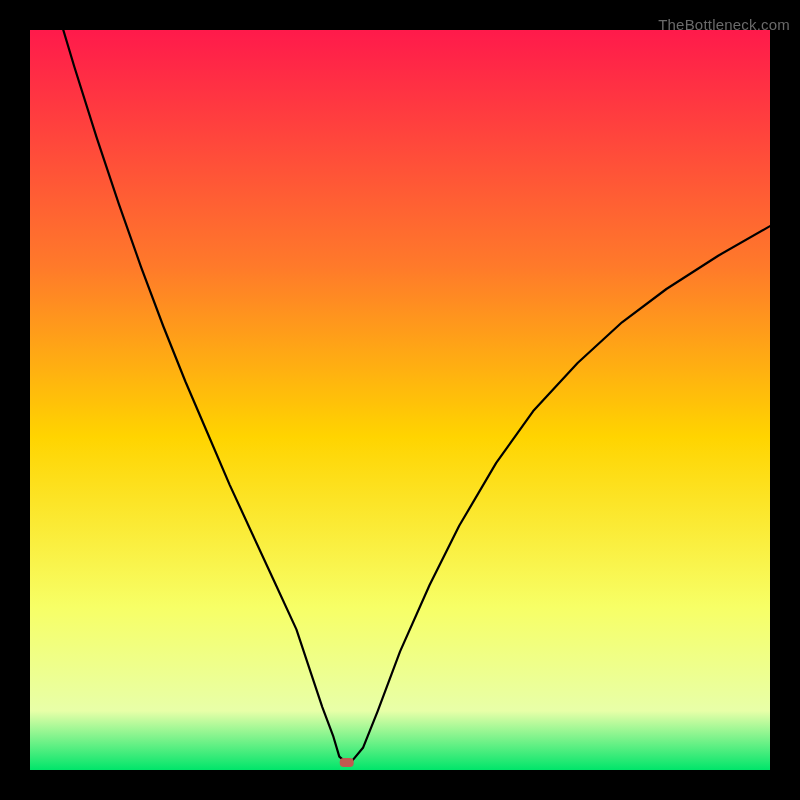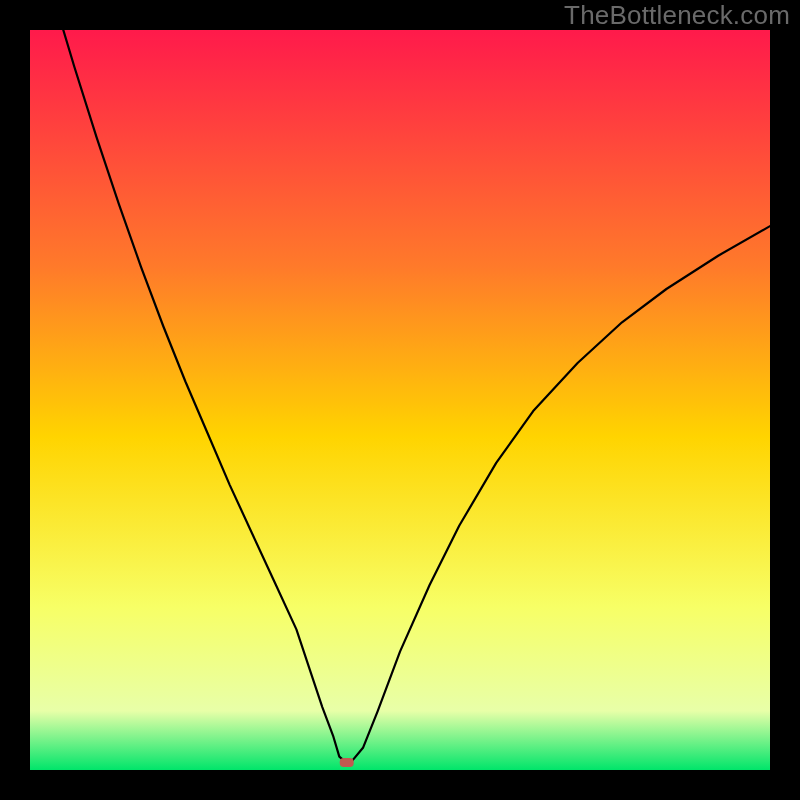--- a/index.html
+++ b/index.html
@@ -14,24 +14,24 @@
   .frame {
     position: absolute;
     left: 0;
     top: 0;
     width: 800px;
     height: 800px;
     background: #000;
   }
   .watermark {
     position: absolute;
-    top: 0;
+    top: 16px;
     right: 10px;
     color: #6a6a6a;
-    font-size: 26px;
+    font-size: 15px;
     font-weight: 500;
     letter-spacing: 0.2px;
     user-select: none;
   }
   .plot-wrap {
     position: absolute;
     left: 30px;
     top: 30px;
     width: 740px;
     height: 740px;

